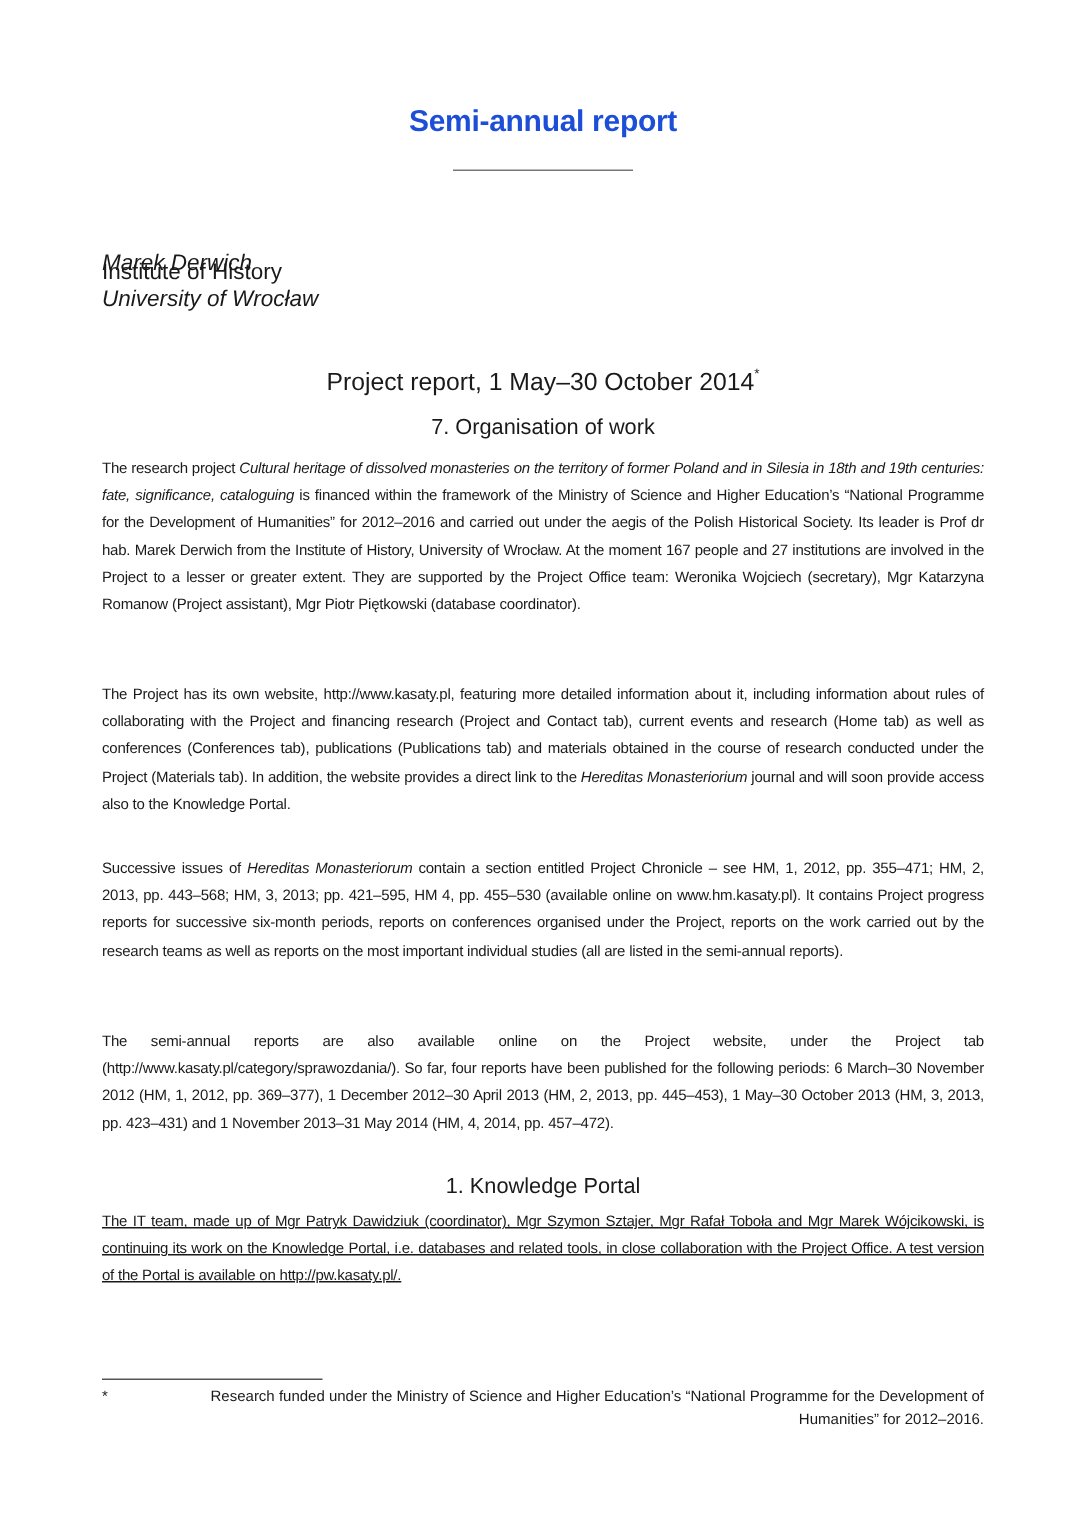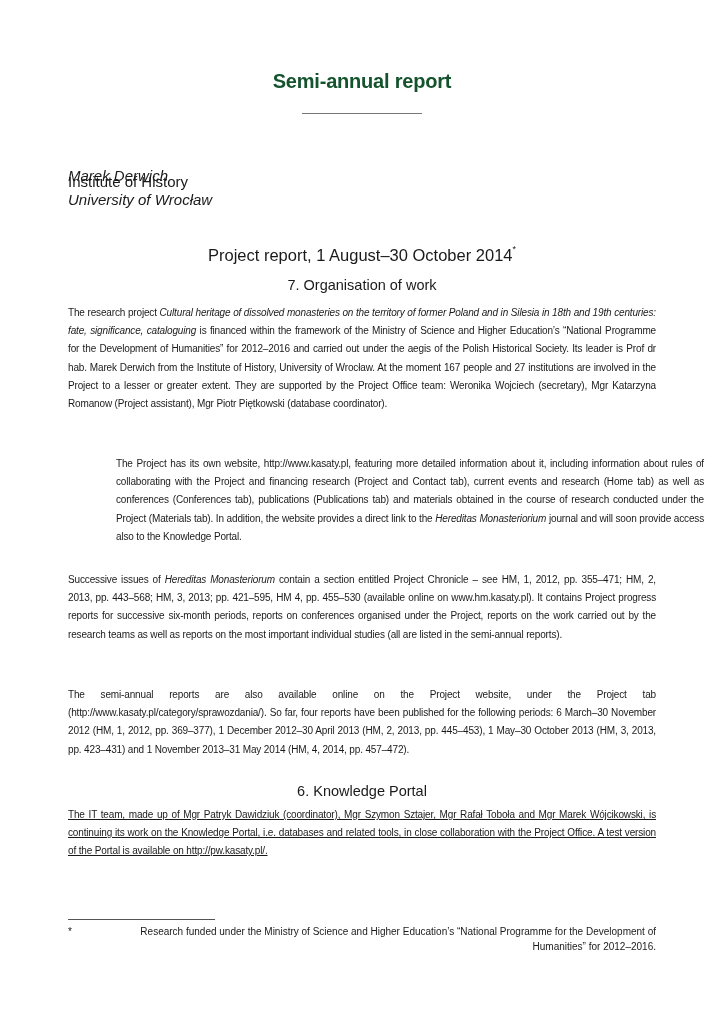--- a/index.html
+++ b/index.html
@@ -1,67 +1,67 @@
 <!DOCTYPE html>
 <html><head>
 <meta charset="utf-8">
 <style>
   html, body { margin: 0; padding: 0; background: #ffffff; }
   body { width: 724px; height: 1024px; position: relative; overflow: hidden;
          font-family: "Liberation Sans", sans-serif; color: #1a1a1a; }
   .page { position: absolute; left: 68px; top: 0; width: 588px; }
   .title { position: absolute; top: 70px; left: 0; width: 588px; text-align: center;
-           font-size: 20px; font-weight: bold; color: #14532d; letter-spacing: -0.2px; }
+           font-size: 20px; font-weight: bold; color: #1d4ed8; letter-spacing: -0.2px; }
   .title-rule { position: absolute; top: 113px; left: 234px; width: 120px; height: 1px; background: #777; }
   .author { position: absolute; top: 167px; left: 0; font-size: 15px; font-style: italic; }
   .affil { position: absolute; left: 0; font-size: 15px; }
   .affil.a1 { top: 173px; }
   .affil.a2 { top: 191px; font-style: italic; }
   .report-title { position: absolute; top: 246px; left: 0; width: 588px; text-align: center; font-size: 16.5px; }
   .report-title sup { font-size: 9px; vertical-align: top; position: relative; top: -2px; }
   .section { position: absolute; left: 0; width: 588px; text-align: center; font-size: 14.5px; }
   .s1 { top: 277px; }
   .s2 { top: 783px; }
   .para { position: absolute; left: 0; width: 588px; font-size: 10px; line-height: 18.2px;
           text-align: justify; letter-spacing: -0.15px; }
   .p1 { top: 304px; }
-  .p2 { top: 455px; margin-left: 48px; }
+  .p2 { top: 455px; }
   .p3 { top: 571px; }
   .p4 { top: 686px; }
   .p5 { top: 806px; text-decoration: underline; }
   .para i { font-style: italic; }
   .fn-rule { position: absolute; top: 919px; left: 0; width: 147px; height: 1px; background: #555; }
   .footnote { position: absolute; top: 925px; left: 0; width: 588px; font-size: 10px; line-height: 14.5px; }
   .fn-mark { position: absolute; left: 0; top: 0; }
   .fn-text { position: absolute; left: 18px; top: 0; width: 570px; text-align: right; }
 </style>
 </head>
 <body>
 
 <div class="page">
   <div class="title">Semi-annual report</div>
   <div class="title-rule"></div>
 
   <div class="author">Marek Derwich</div>
   <div class="affil a1">Institute of History</div>
   <div class="affil a2">University of Wrocław</div>
 
-  <div class="report-title"><span>Project report, 1 August–30 October 2014</span><sup>*</sup></div>
+  <div class="report-title"><span>Project report, 1 May–30 October 2014</span><sup>*</sup></div>
 
   <div class="section s1">7. Organisation of work</div>
 
   <div class="para p1"><span>The research project </span><i>Cultural heritage of dissolved monasteries on the territory of former Poland and in Silesia in 18th and 19th centuries: fate, significance, cataloguing</i><span> is financed within the framework of the Ministry of Science and Higher Education’s “National Programme for the Development of Humanities” for 2012–2016 and carried out under the aegis of the Polish Historical Society. Its leader is Prof dr hab. Marek Derwich from the Institute of History, University of Wrocław. At the moment 167 people and 27 institutions are involved in the Project to a lesser or greater extent. They are supported by the Project Office team: Weronika Wojciech (secretary), Mgr Katarzyna Romanow (Project assistant), Mgr Piotr Piętkowski (database coordinator).</span></div>
 
   <div class="para p2"><span>The Project has its own website, http://www.kasaty.pl, featuring more detailed information about it, including information about rules of collaborating with the Project and financing research (Project and Contact tab), current events and research (Home tab) as well as conferences (Conferences tab), publications (Publications tab) and materials obtained in the course of research conducted under the Project (Materials tab). In addition, the website provides a direct link to the </span><i>Hereditas Monasteriorium</i><span> journal and will soon provide access also to the Knowledge Portal.</span></div>
 
   <div class="para p3"><span>Successive issues of </span><i>Hereditas Monasteriorum</i><span> contain a section entitled Project Chronicle – see HM, 1, 2012, pp. 355–471; HM, 2, 2013, pp. 443–568; HM, 3, 2013; pp. 421–595, HM 4, pp. 455–530 (available online on www.hm.kasaty.pl). It contains Project progress reports for successive six-month periods, reports on conferences organised under the Project, reports on the work carried out by the research teams as well as reports on the most important individual studies (all are listed in the semi-annual reports).</span></div>
 
   <div class="para p4"><span>The semi-annual reports are also available online on the Project website, under the Project tab (http://www.kasaty.pl/category/sprawozdania/). So far, four reports have been published for the following periods: 6 March–30 November 2012 (HM, 1, 2012, pp. 369–377), 1 December 2012–30 April 2013 (HM, 2, 2013, pp. 445–453), 1 May–30 October 2013 (HM, 3, 2013, pp. 423–431) and 1 November 2013–31 May 2014 (HM, 4, 2014, pp. 457–472).</span></div>
 
-  <div class="section s2">6. Knowledge Portal</div>
+  <div class="section s2">1. Knowledge Portal</div>
 
   <div class="para p5"><span>The IT team, made up of Mgr Patryk Dawidziuk (coordinator), Mgr Szymon Sztajer, Mgr Rafał Toboła and Mgr Marek Wójcikowski, is continuing its work on the Knowledge Portal, i.e. databases and related tools, in close collaboration with the Project Office. A test version of the Portal is available on http://pw.kasaty.pl/.</span></div>
 
   <div class="fn-rule"></div>
   <div class="footnote">
     <span class="fn-mark">*</span>
     <span class="fn-text">Research funded under the Ministry of Science and Higher Education’s “National Programme for the Development of Humanities” for 2012–2016.</span>
   </div>
 </div>
 

